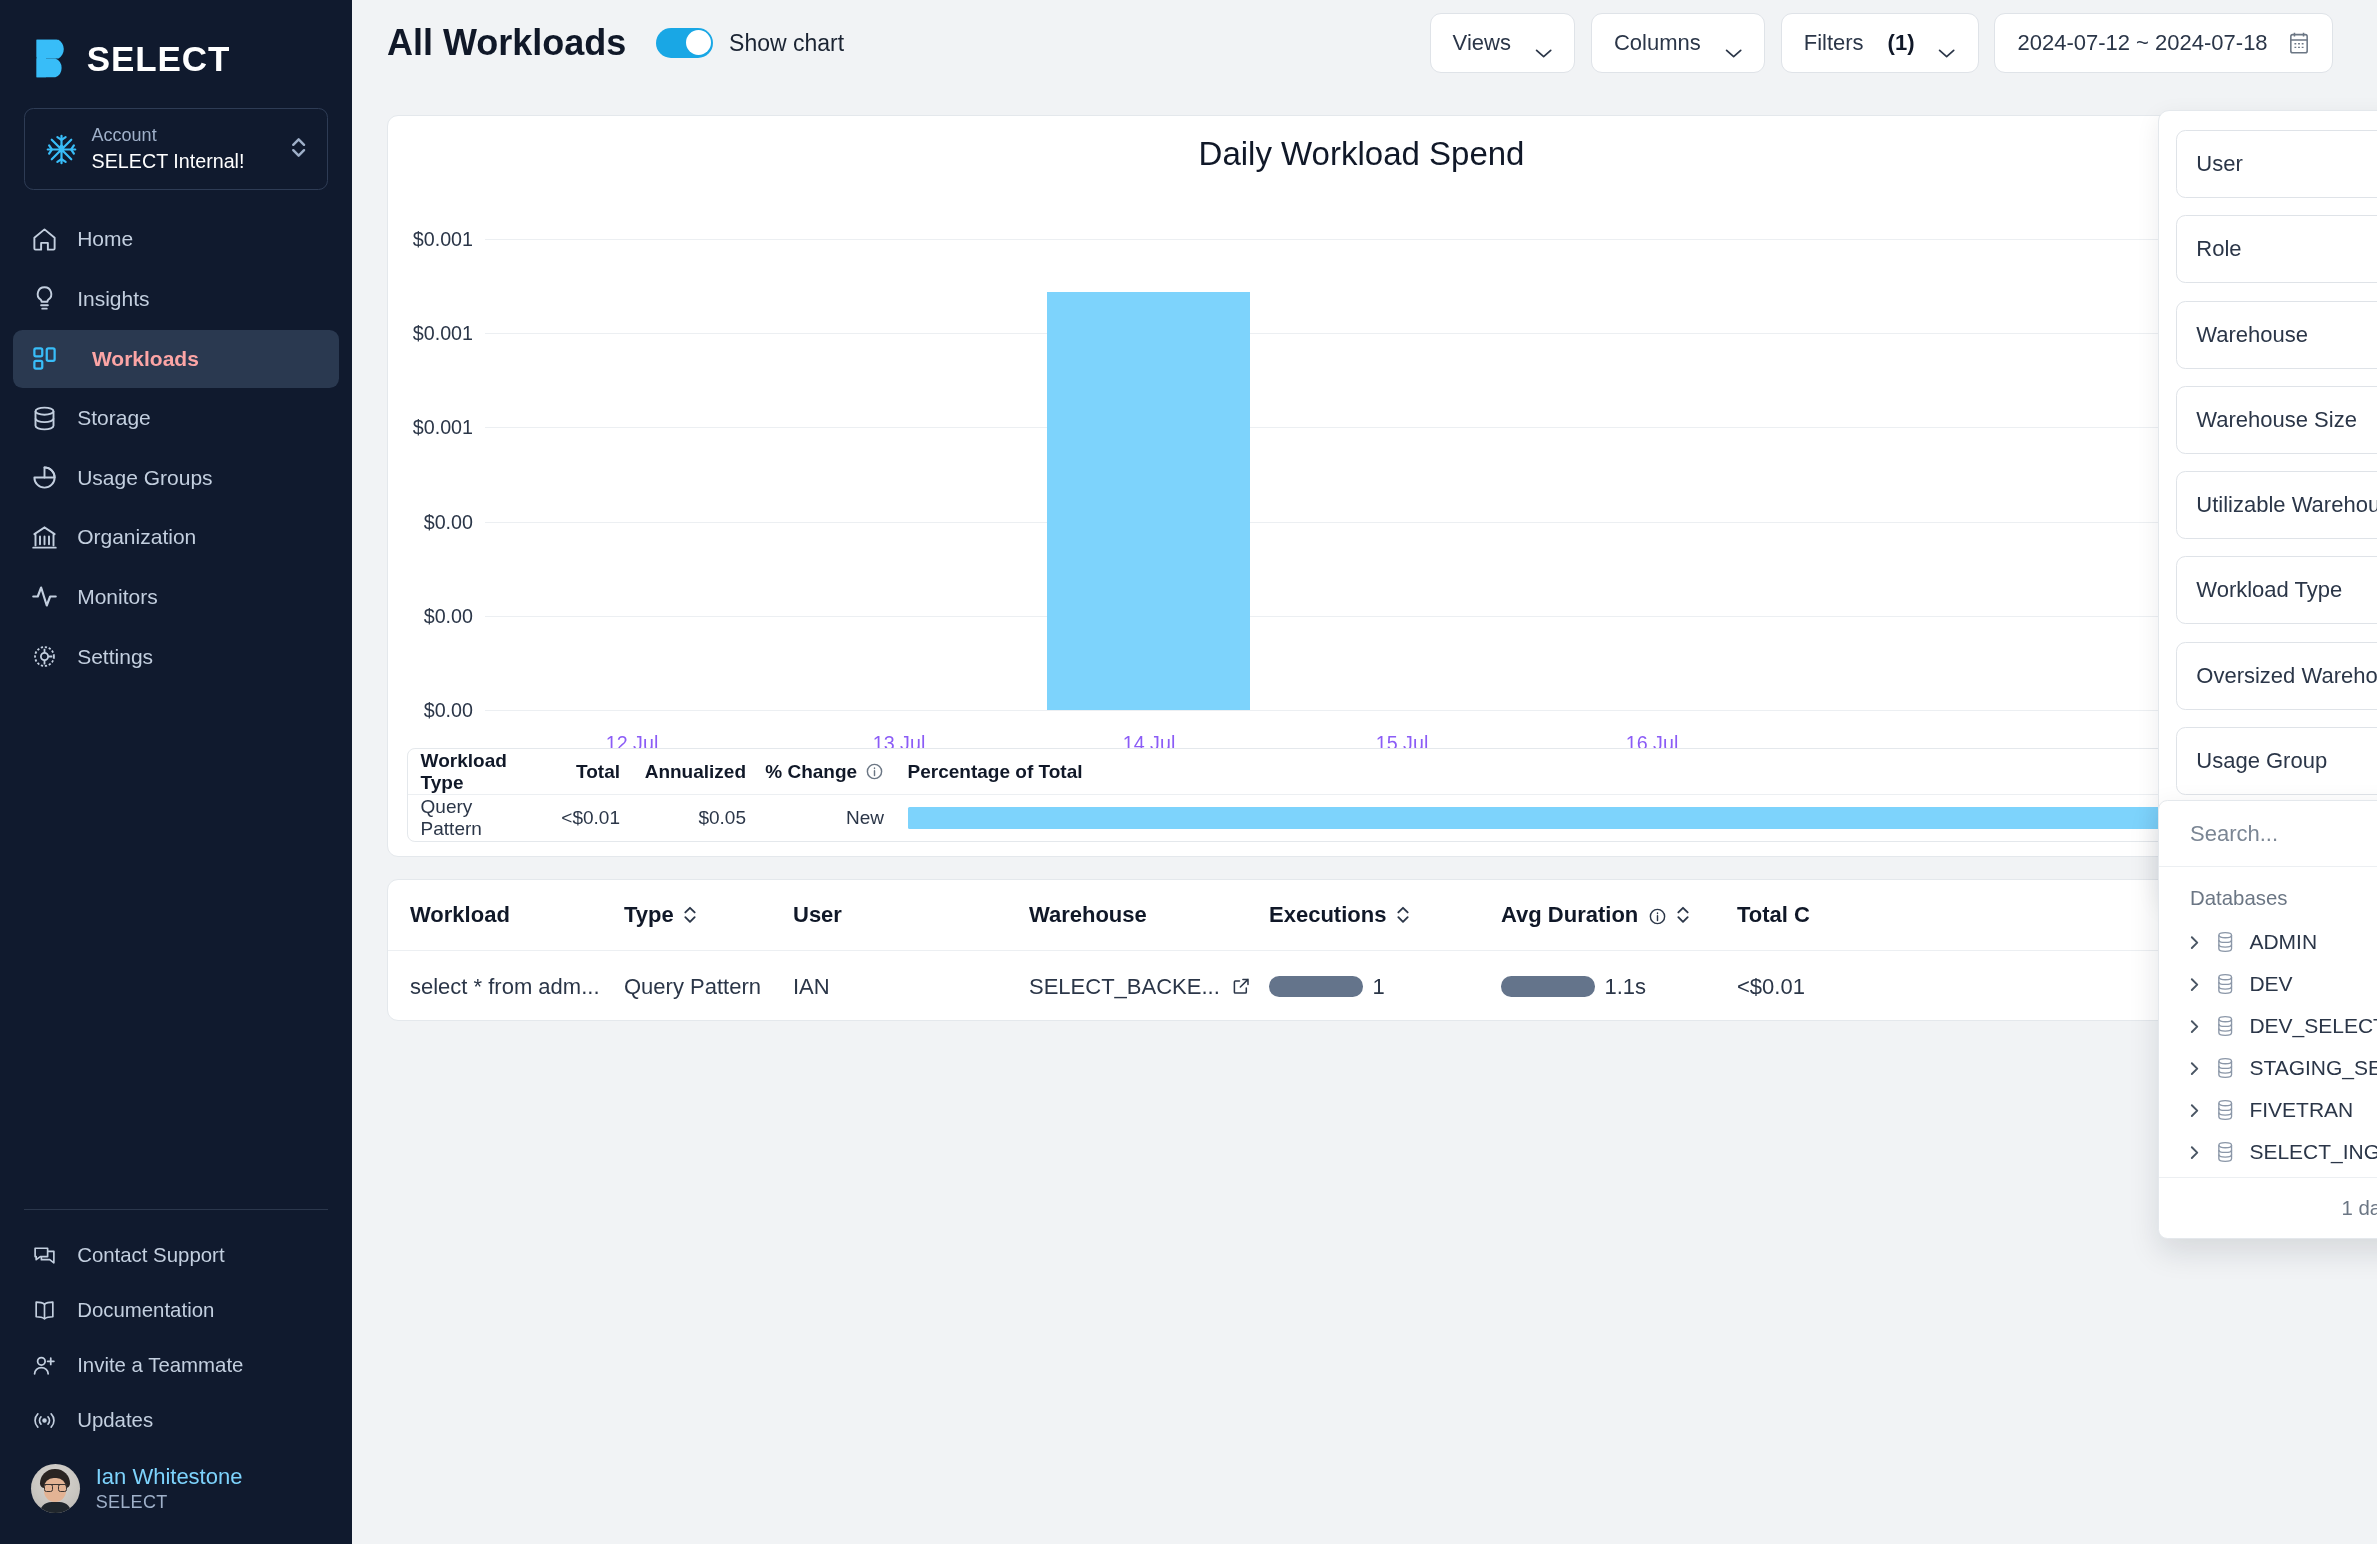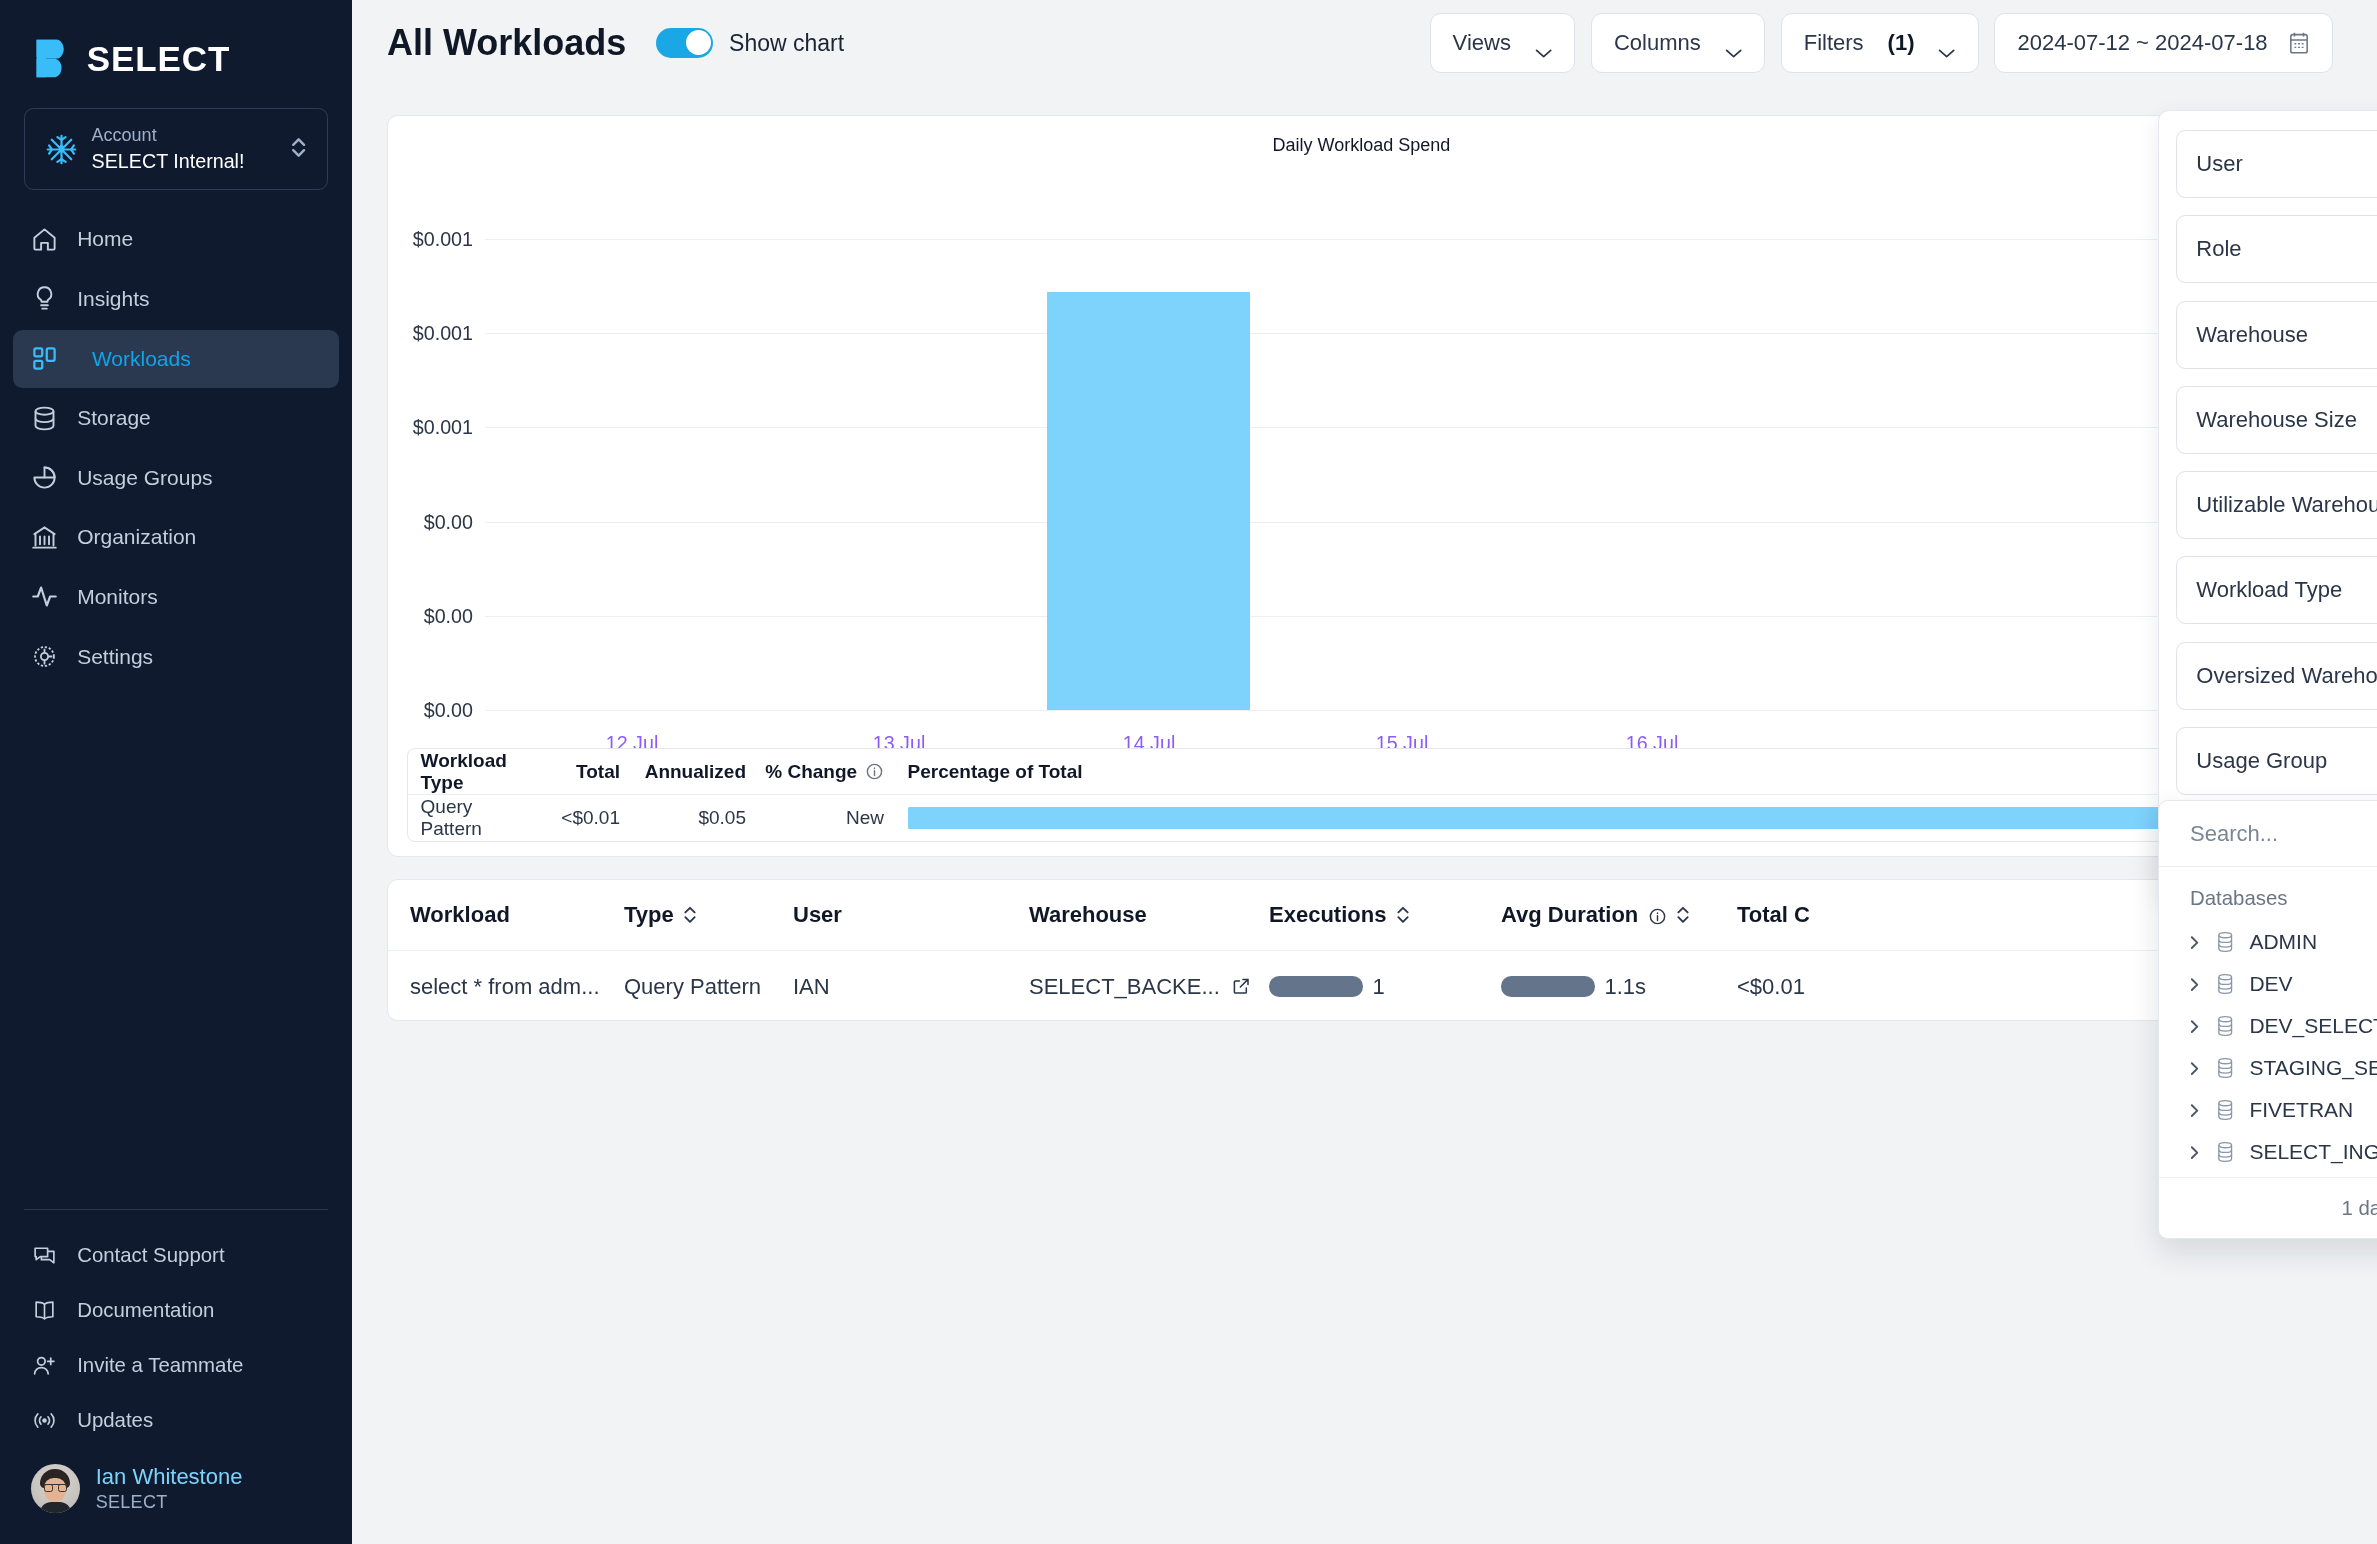--- a/index.html
+++ b/index.html
@@ -40,21 +40,21 @@
 
   .nav { margin-top: 20.4px; display: flex; flex-direction: column; gap: 1.6px; padding: 0 12.6px; }
   .nav-item {
     display: flex; align-items: center; gap: 17.3px;
     height: 58px; padding: 0 17.3px;
     border-radius: 9.4px;
     color: #c3cfdf; font-size: 21px;
     cursor: pointer;
   }
   .nav-item .ico { width: 30px; height: 30px; display:flex; align-items:center; justify-content:center; flex:0 0 30px; }
-  .nav-item.active { background: #2a3950; color: #0ea5e9; font-weight: 400; gap: 32px; }
+  .nav-item.active { background: #2a3950; color: #fca5a5; font-weight: 700; gap: 32px; }
   .nav-item.active .ico { color: #38bdf8; }
 
   .sidebar-spacer { flex: 1; }
   .sidebar-divider { height: 1.2px; background: #2b374c; margin: 0 23.6px 19px 23.6px; }
   .nav-bottom { display:flex; flex-direction: column; gap: 3.1px; padding: 0 12.6px 0 12.6px; }
   .nav-bottom .nav-item { height: 52px; font-size: 20.4px; }
 
   .user-box { display:flex; align-items:center; gap: 15.7px; padding: 17.3px 0 31px 31px; }
   .avatar {
     width: 49px; height: 49px; border-radius: 50%;
@@ -97,21 +97,21 @@
 
   
   .chart-card {
     position: absolute; left: 35px; top: 115px; right: 41px;
     background: #ffffff; border: 1.2px solid #e4e8ec; border-radius: 11px;
     height: 742px;
   }
   .chart-head { position: relative; height: 66px; }
   .chart-title {
     position: absolute; left: 0; right: 0; top: 19px; text-align: center;
-    font-size: 18px; color: #101828; font-weight: 400;
+    font-size: 33px; color: #101828; font-weight: 400;
   }
   .chart-metric {
     position: absolute; right: 28px; top: 22px; font-size: 21px; color: #6b7684;
     display: flex; gap: 12.6px; align-items: center;
   }
   .chart-metric b { color: #101828; font-weight: 700; }
 
   .plot { position: relative; height: 582px; margin: 0 0 0 0; }
   .grid-row { position:absolute; left: 97px; right: 19px; border-top: 1.2px solid #eceff2; }
   .ylab { position:absolute; left: 0; width: 85px; text-align: right; font-size: 19.7px; color: #2b3648; transform: translateY(-50%); }

